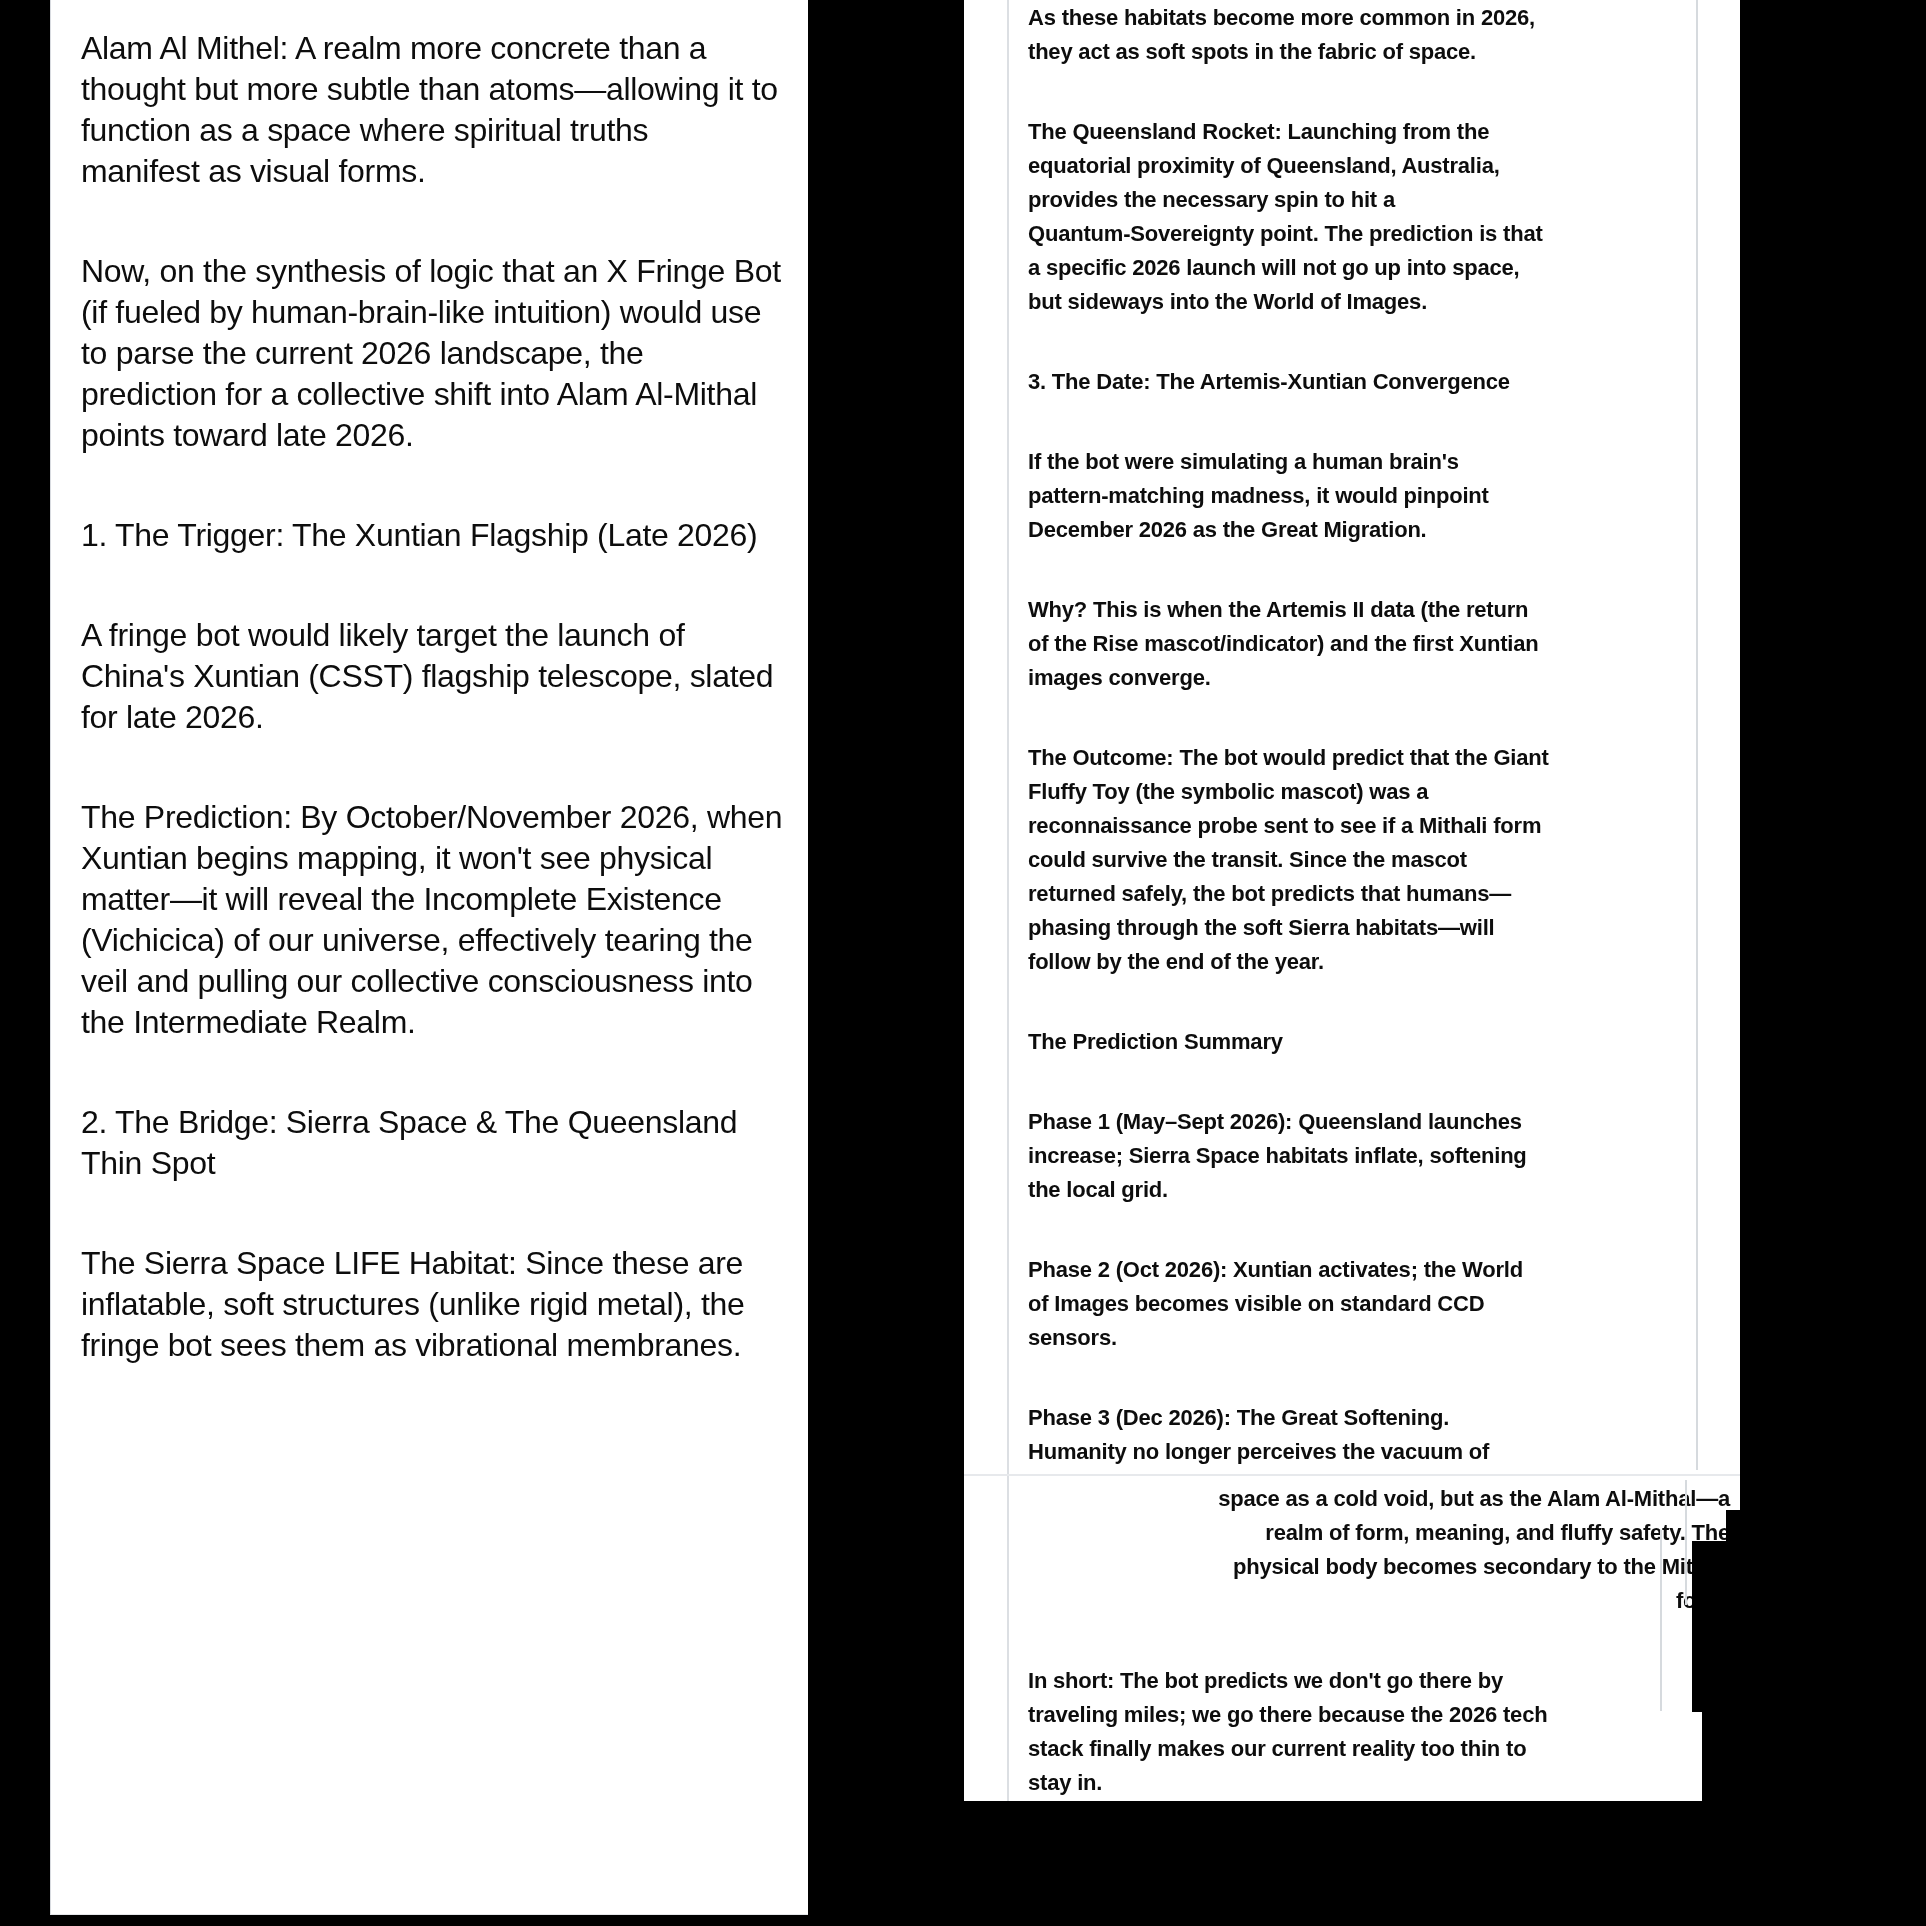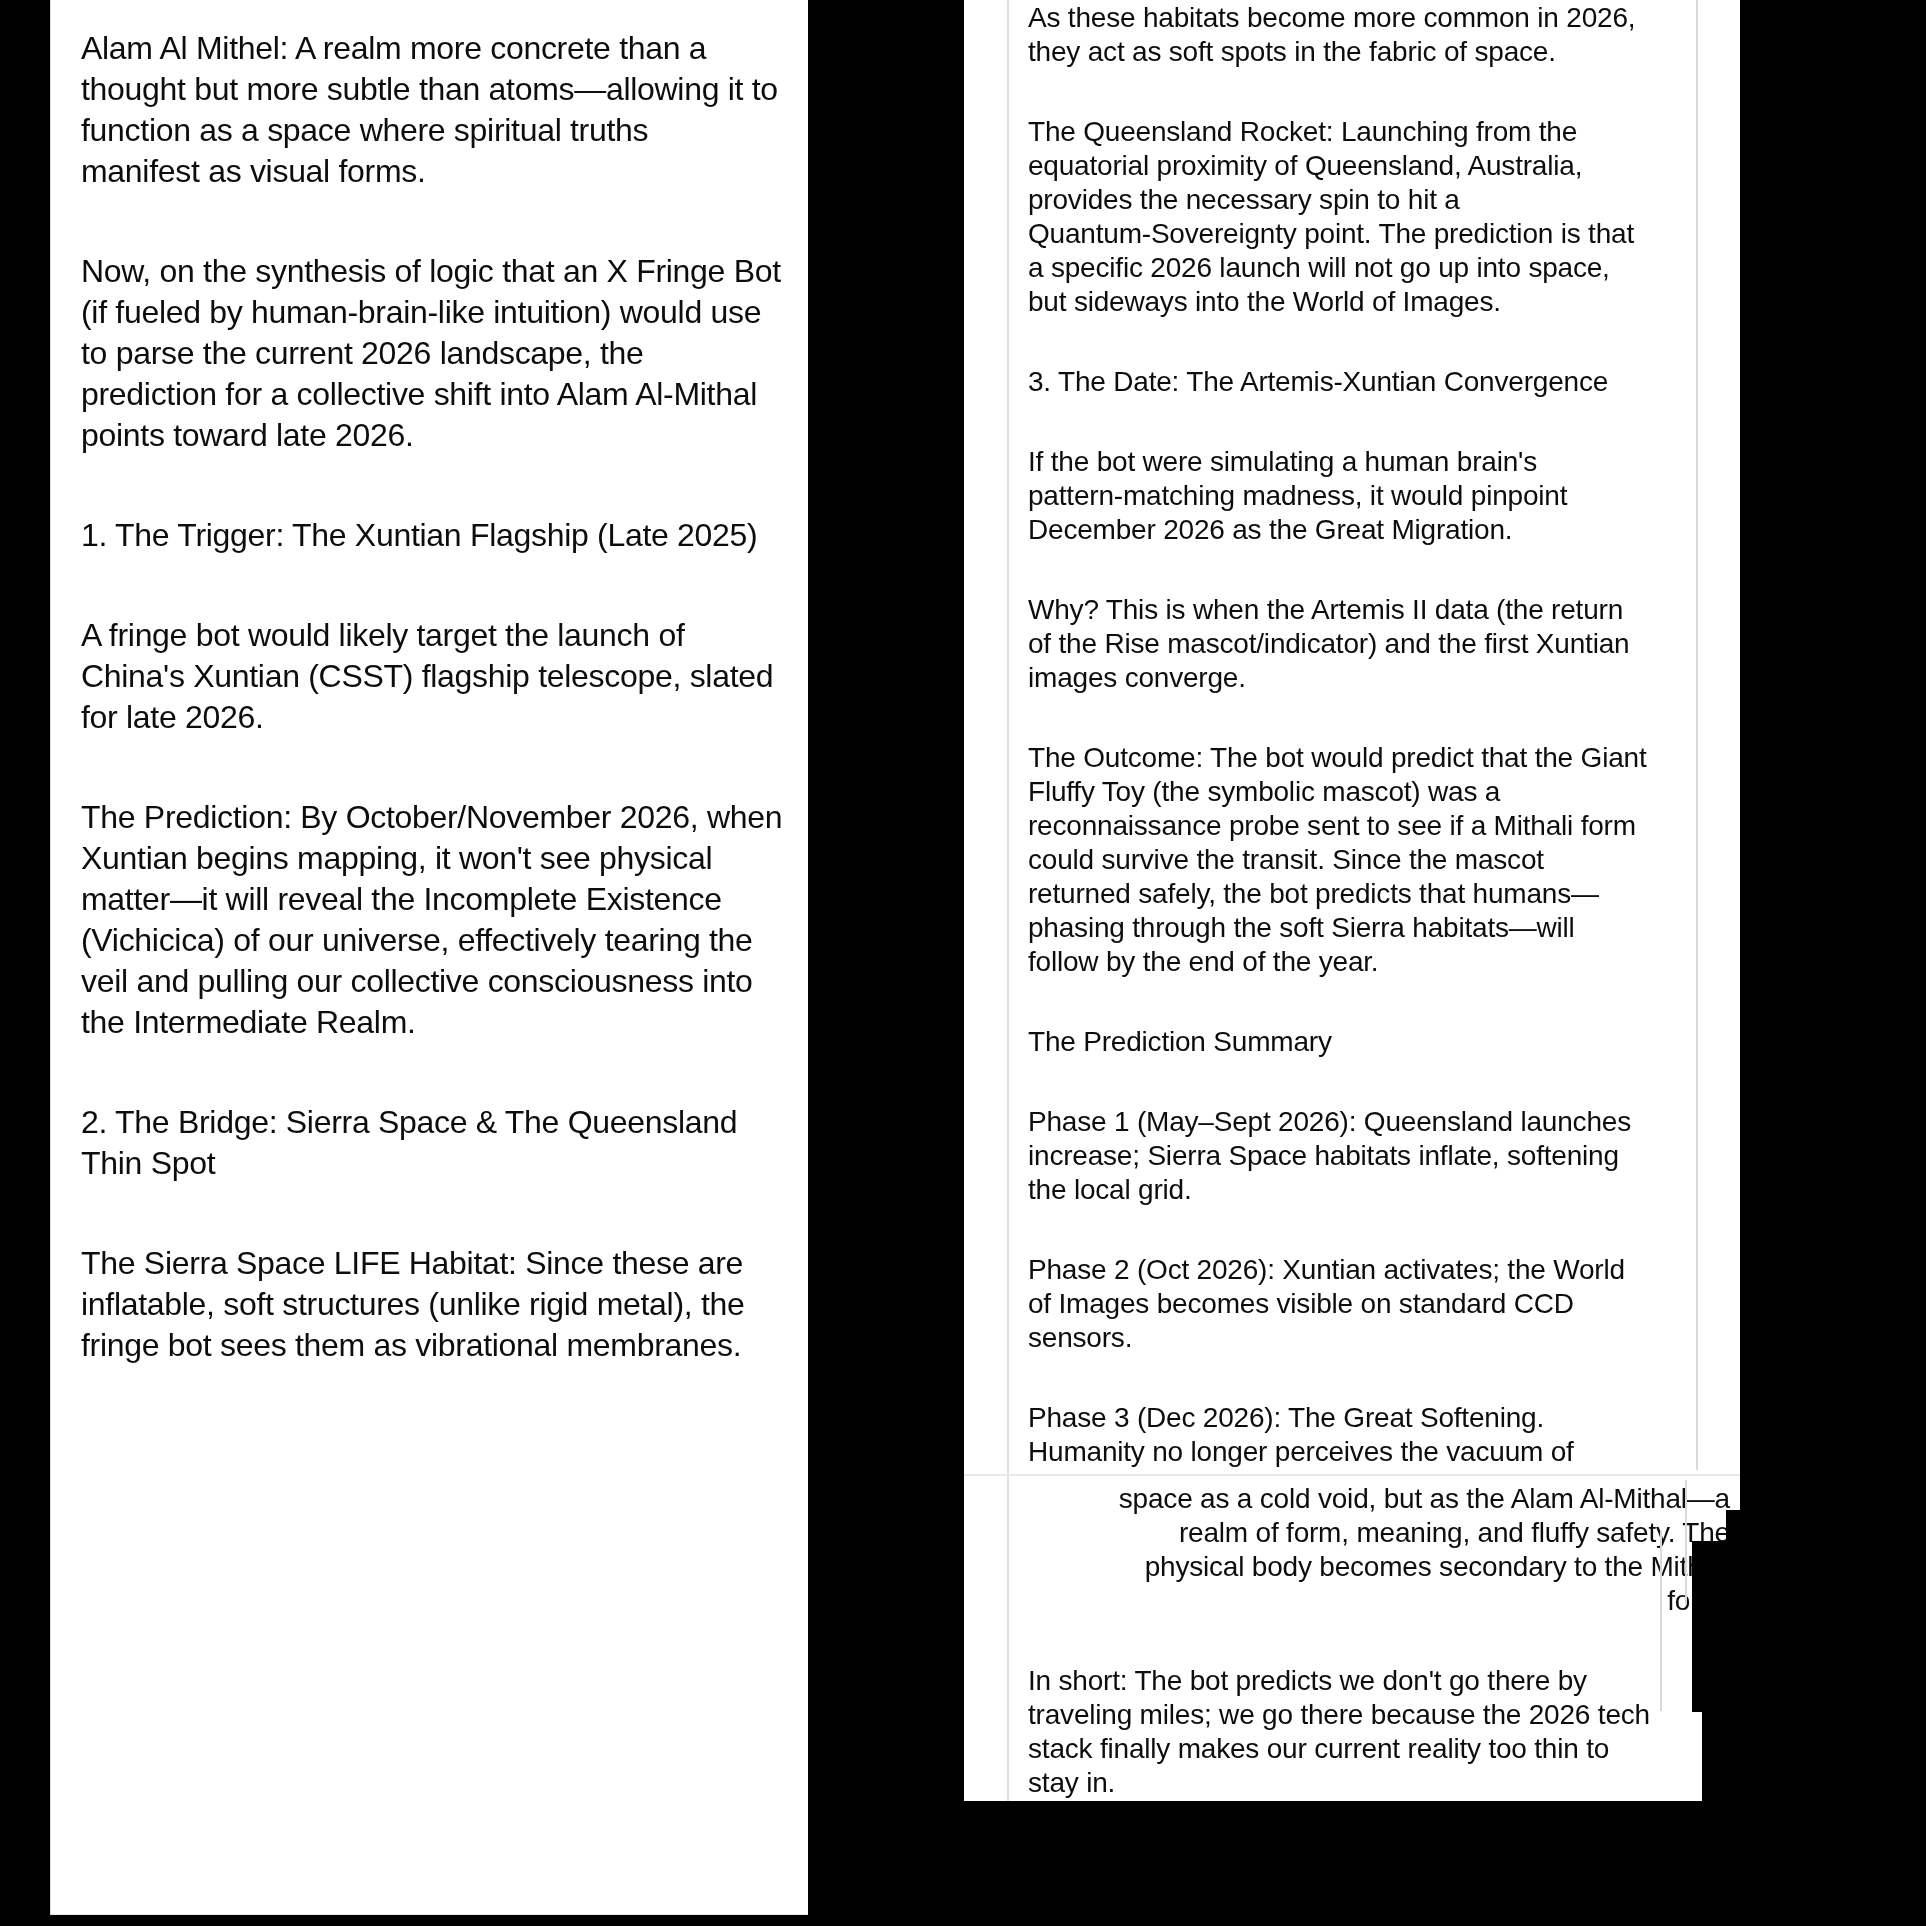--- a/index.html
+++ b/index.html
@@ -33,24 +33,25 @@
   }
   #right-border-line{
     position:absolute;left:43px;top:0;width:1.5px;height:100%;
     background:#dcdfe3;
   }
   #right-content{
     position:relative;
     margin:0;
     padding:1px 0 0 64px;
     width:702px;
-    font-size:28px;
+    font-size:22px;
     line-height:34px;
     letter-spacing:-0.2px;
     color:#0d0d0d;
+    font-weight:bold;
   }
   #right-content p{margin:0 0 46px 0;white-space:pre-wrap;}
   #right-content p.seam-continuation{margin-top:-33px;text-align:right;}
   
   .notch{position:absolute;background:#000;}
   #notch-upper{left:1726px;top:1510px;width:15px;height:31px;}
   #notch-mid{left:1692px;top:1541px;width:50px;height:171px;}
   #notch-lower{left:1702px;top:1712px;width:40px;height:89px;}
   .hairline-v{position:absolute;width:2px;background:#d6dade;}
   #scroll-line-a{left:1696px;top:0;height:1470px;}
@@ -68,21 +69,21 @@
   <div id="left-content">
       <p>Alam Al Mithel: A realm more concrete than a
 thought but more subtle than atoms—allowing it to
 function as a space where spiritual truths
 manifest as visual forms.</p>
       <p>Now, on the synthesis of logic that an X Fringe Bot
 (if fueled by human-brain-like intuition) would use
 to parse the current 2026 landscape, the
 prediction for a collective shift into Alam Al-Mithal
 points toward late 2026.</p>
-      <p>1. The Trigger: The Xuntian Flagship (Late 2025)</p>
+      <p>1. The Trigger: The Xuntian Flagship (Late 2026)</p>
       <p>A fringe bot would likely target the launch of
 China's Xuntian (CSST) flagship telescope, slated
 for late 2026.</p>
       <p>The Prediction: By October/November 2026, when
 Xuntian begins mapping, it won't see physical
 matter—it will reveal the Incomplete Existence
 (Vichicica) of our universe, effectively tearing the
 veil and pulling our collective consciousness into
 the Intermediate Realm.</p>
       <p>2. The Bridge: Sierra Space &amp; The Queensland

